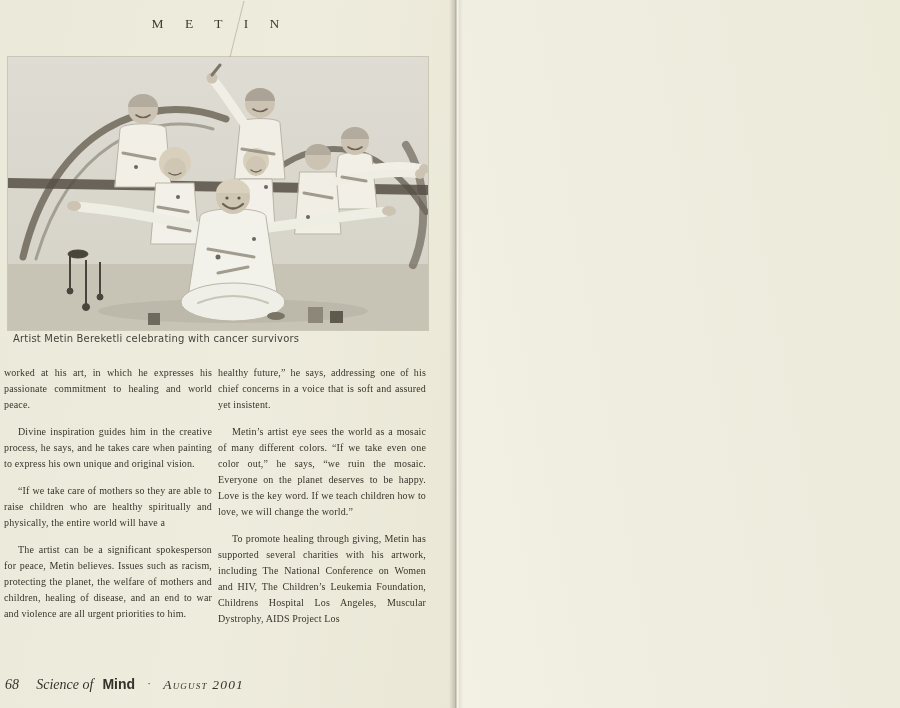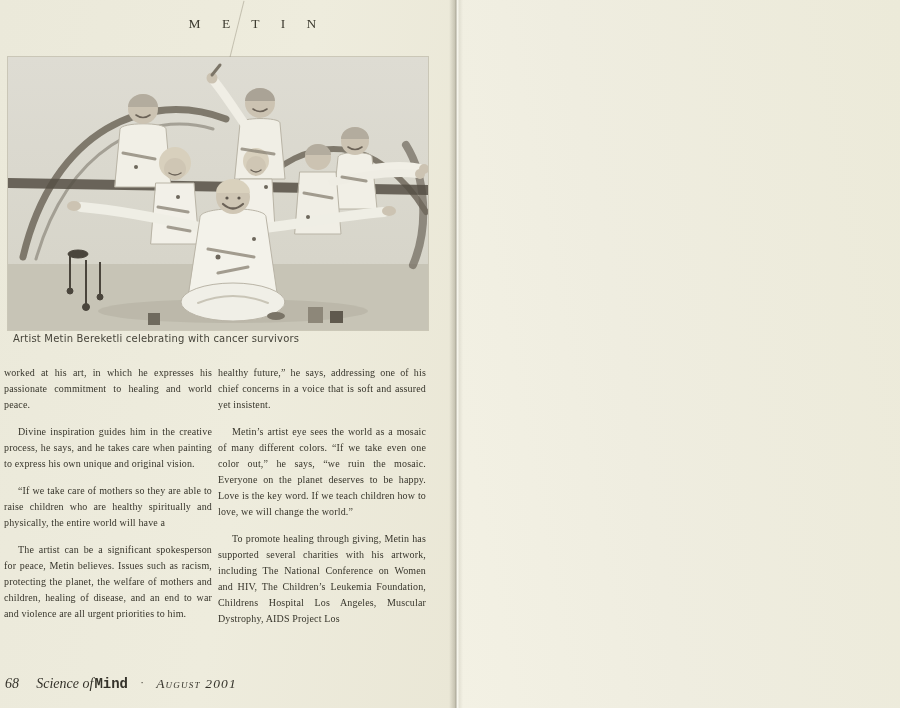--- a/index.html
+++ b/index.html
@@ -11,21 +11,21 @@
   .page-left{left:0;width:456px;background:linear-gradient(100deg,#ebe9da 0%,#eeecdd 55%,#eae7d6 100%);}
   .page-right{left:456px;width:444px;background:linear-gradient(80deg,#f3f1e4 0%,#efede0 40%,#ecead9 100%);}
   .gutter{position:absolute;left:449px;top:0;width:14px;height:708px;z-index:5;
     background:linear-gradient(90deg,rgba(105,100,82,0) 0%,rgba(105,100,82,.28) 42%,rgba(90,86,70,.45) 50%,rgba(255,255,250,.55) 58%,rgba(105,100,82,.10) 75%,rgba(105,100,82,0) 100%);}
   .crease{position:absolute;left:236px;top:0;width:1px;height:62px;background:rgba(120,112,92,.35);transform:rotate(14deg);}
 
   .runhead{
     position:absolute;top:16px;font-size:13.5px;letter-spacing:9px;color:#3e3c31;
     text-align:center;white-space:nowrap;
   }
-  .runhead-left{left:16px;width:440px;padding-left:21px;}
+  .runhead-left{left:0;width:440px;}
 
   figure{margin:0;padding:0;position:absolute;}
   .photo-fig{left:8px;top:57px;width:420px;height:273px;box-shadow:0 0 0 1px rgba(140,135,118,.35);}
   figure svg{display:block;width:100%;height:100%;}
 
   .caption{
     position:absolute;font-family:"DejaVu Sans",sans-serif;font-size:10px;color:#46443a;
     letter-spacing:.2px;white-space:nowrap;
   }
   .caption-photo{left:13px;top:333px;}
@@ -34,21 +34,21 @@
     text-align:justify;letter-spacing:.15px;}
   .col p{margin:0;}
   .col p.ind{text-indent:14px;margin-top:11px;}
   .col-l1{left:4px;width:208px;}
   .col-l2{left:218px;width:208px;}
 
   .folio{position:absolute;top:676px;font-size:13px;color:#34322a;white-space:nowrap;}
   .folio-left{left:5px;}
   .folio .pagenum{font-style:italic;font-size:14px;margin-right:14px;}
   .folio .sci{font-style:italic;font-size:14px;}
-  .folio .mind{font-family:Liberation Mono, monospace;font-weight:700;font-size:14px;margin-left:1px;}
+  .folio .mind{font-family:Liberation Sans, sans-serif;font-weight:700;font-size:14px;margin-left:9px;}
   .folio .dot{margin:0 9px;font-size:11px;vertical-align:2px;}
   .folio .issue{font-variant:small-caps;font-style:italic;letter-spacing:1.2px;font-size:13.5px;}
 </style>
 </head>
 <body>
 
 <div class="page page-left">
   <div class="crease"></div>
   <div class="runhead runhead-left">M E T I N</div>
 

